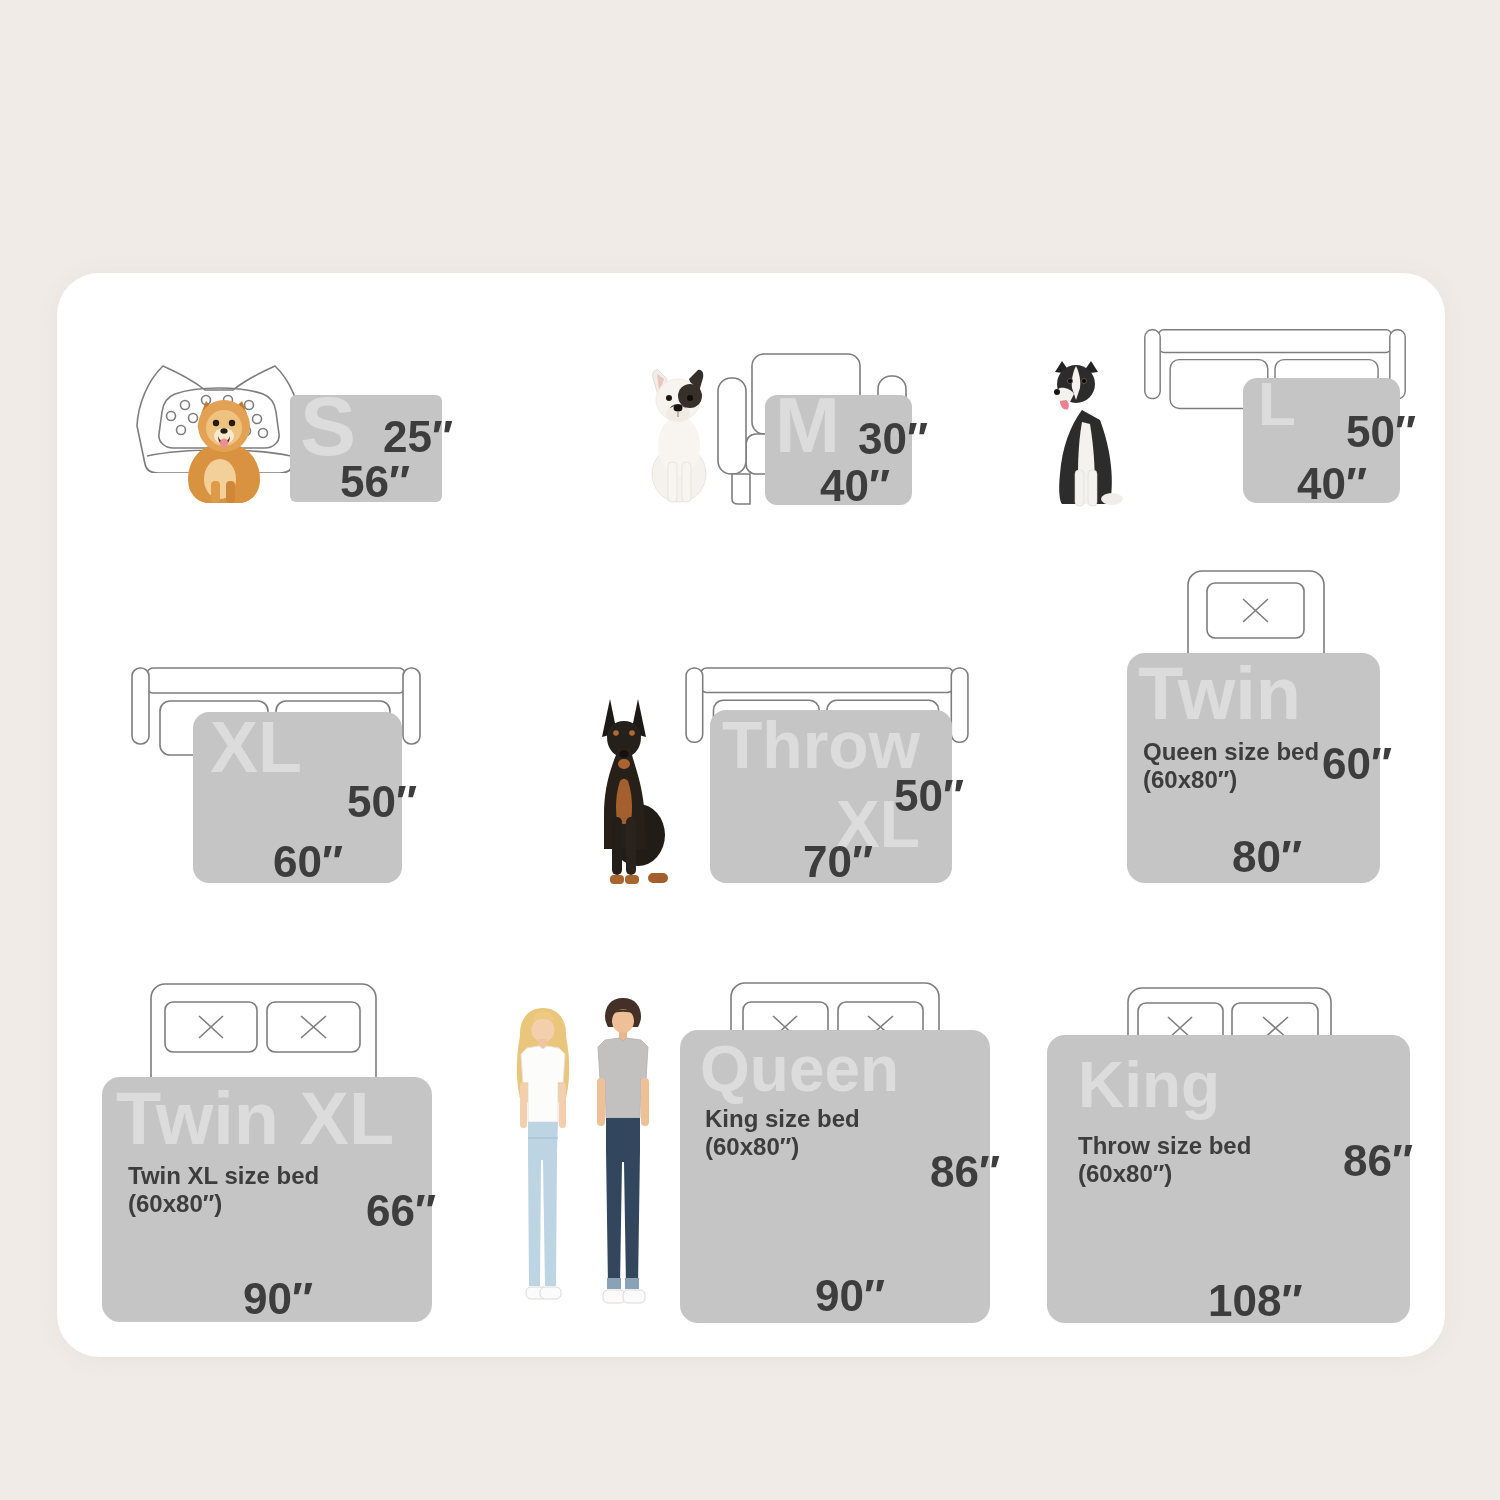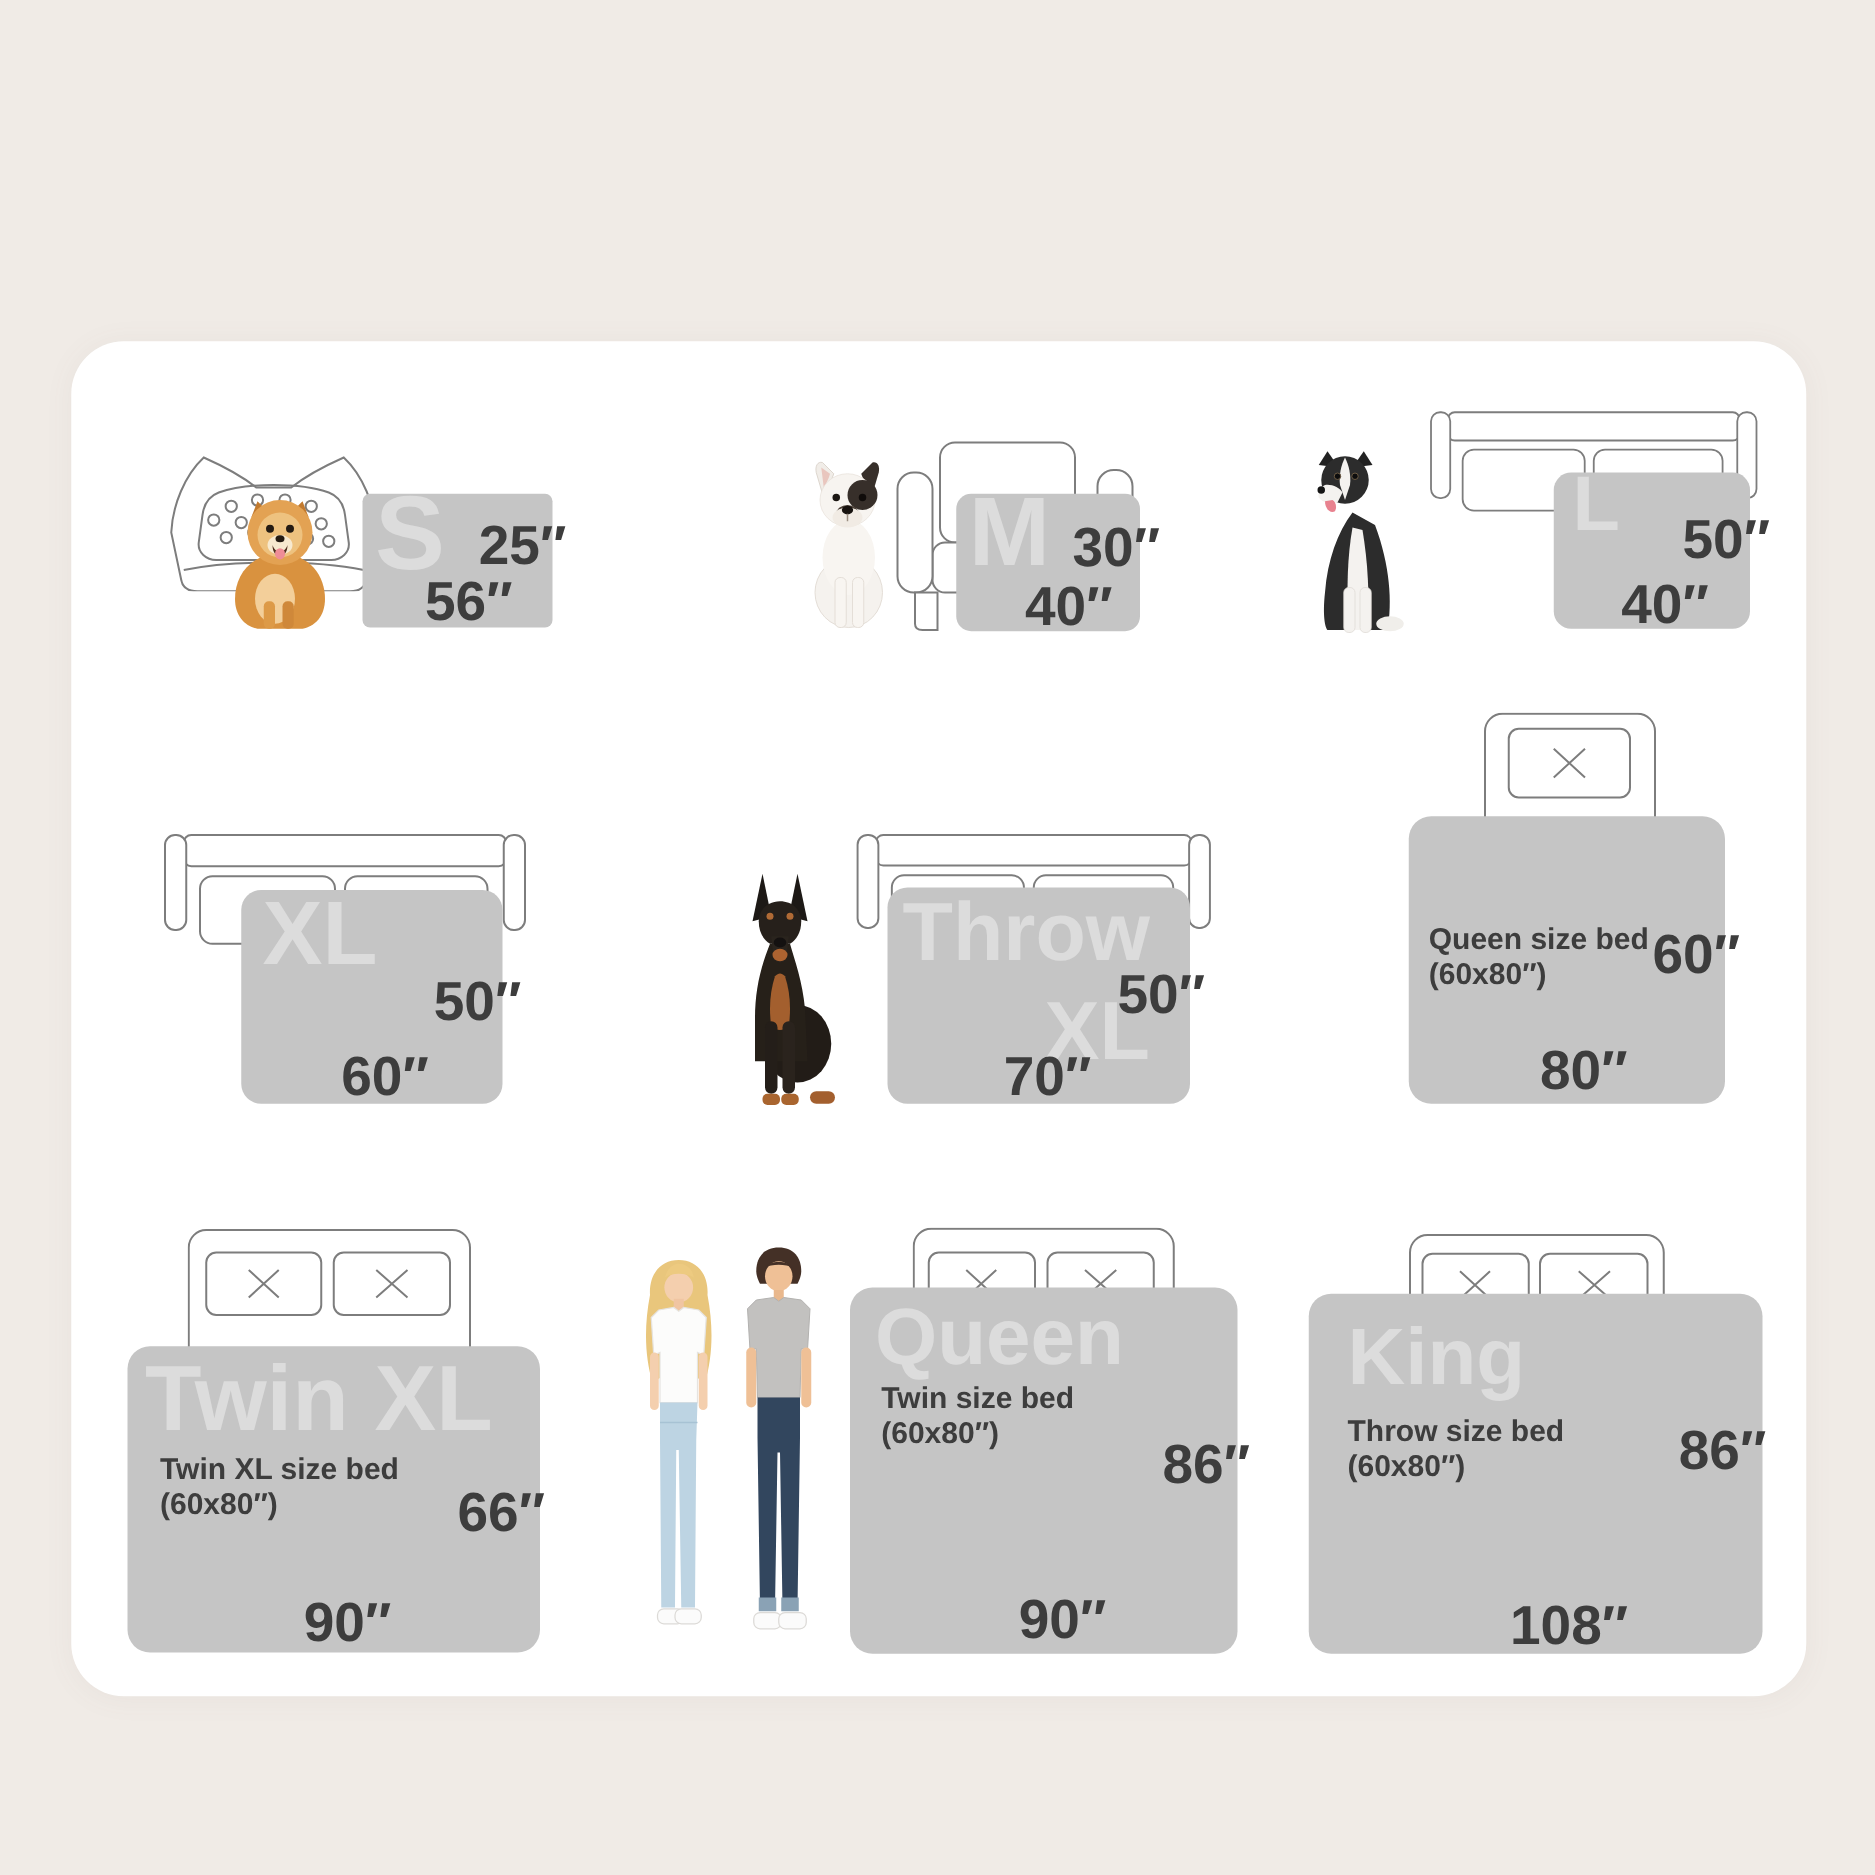--- a/index.html
+++ b/index.html
@@ -177,20 +177,21 @@
     </svg>
   </div>
 
   <div class="cell">
     <svg class="art" style="left:1187px;top:570px;width:138px;height:90px" viewBox="0 0 138 90">
       <rect class="outline" x="1" y="1" width="136" height="108" rx="14"></rect>
       <rect class="outline" x="20" y="13" width="97" height="55" rx="8"></rect>
       <path class="outline-nofill" stroke-width="1.4" d="M56,29 L81,52 M81,29 L56,52"></path>
     </svg>
     <div class="swatch" style="left:1127px;top:653px;width:253px;height:230px;border-radius:18px"></div>
+    <div class="badge" style="left:1138px;top:657px;font-size:74px;line-height:1">Twin</div>
     <div class="desc" style="left:1143px;top:738px"><span style="display:block">Queen size bed</span><span style="display:block">(60x80″)</span></div>
     <div class="dim" style="left:1322px;top:742px">60″</div>
     <div class="dim" style="left:1232px;top:835px">80″</div>
   </div>
 
   <div class="cell">
     <svg class="art" style="left:150px;top:983px;width:227px;height:98px" viewBox="0 0 227 98">
       <rect class="outline" x="1" y="1" width="225" height="118" rx="14"></rect>
       <rect class="outline" x="15" y="19" width="92" height="50" rx="8"></rect>
       <rect class="outline" x="117" y="19" width="93" height="50" rx="8"></rect>
@@ -205,21 +206,21 @@
 
   <div class="cell">
     <svg class="art" style="left:730px;top:982px;width:210px;height:96px" viewBox="0 0 210 96">
       <rect class="outline" x="1" y="1" width="208" height="118" rx="14"></rect>
       <rect class="outline" x="13" y="20" width="85" height="50" rx="8"></rect>
       <rect class="outline" x="108" y="20" width="85" height="50" rx="8"></rect>
       <path class="outline-nofill" stroke-width="1.4" d="M43,34 L67,56 M67,34 L43,56 M138,34 L163,56 M163,34 L138,56"></path>
     </svg>
     <div class="swatch" style="left:680px;top:1030px;width:310px;height:293px;border-radius:18px"></div>
     <div class="badge" style="left:700px;top:1037px;font-size:64px;line-height:1">Queen</div>
-    <div class="desc" style="left:705px;top:1105px"><span style="display:block">Twin size bed</span><span style="display:block">(60x80″)</span></div>
+    <div class="desc" style="left:705px;top:1105px"><span style="display:block">King size bed</span><span style="display:block">(60x80″)</span></div>
     <div class="dim" style="left:930px;top:1150px">86″</div>
     <div class="dim" style="left:815px;top:1274px">90″</div>
     <svg class="art" style="left:495px;top:990px;width:182px;height:328px" viewBox="0 0 182 328">
 
       <path d="M48,18 C33,18 24,30 25,46 C20,72 21,96 27,116 C33,112 41,108 46,108 L50,108 C55,108 63,112 69,116 C75,96 76,72 71,46 C72,30 63,18 48,18 Z" fill="#e9c67c"></path>
       <ellipse cx="48" cy="40" rx="11.5" ry="12" fill="#f4cfae"></ellipse>
       <path d="M37,32 C39,24 44,21 48,21 C54,21 59,25 60,32 C54,28 42,28 37,32 Z" fill="#edca80"></path>
       <rect x="44" y="49" width="8" height="9" fill="#f0c5a2"></rect>
       <path d="M32,58 L44,56 L48,59 L52,56 L64,58 L70,64 L68,94 L63,92 L63,132 L33,132 L33,92 L28,94 L26,64 Z" fill="#fcfcfb" stroke="#e6e4e1" stroke-width="1"></path>
       <rect x="25" y="92" width="7" height="46" rx="3.5" fill="#f4cfae"></rect>

